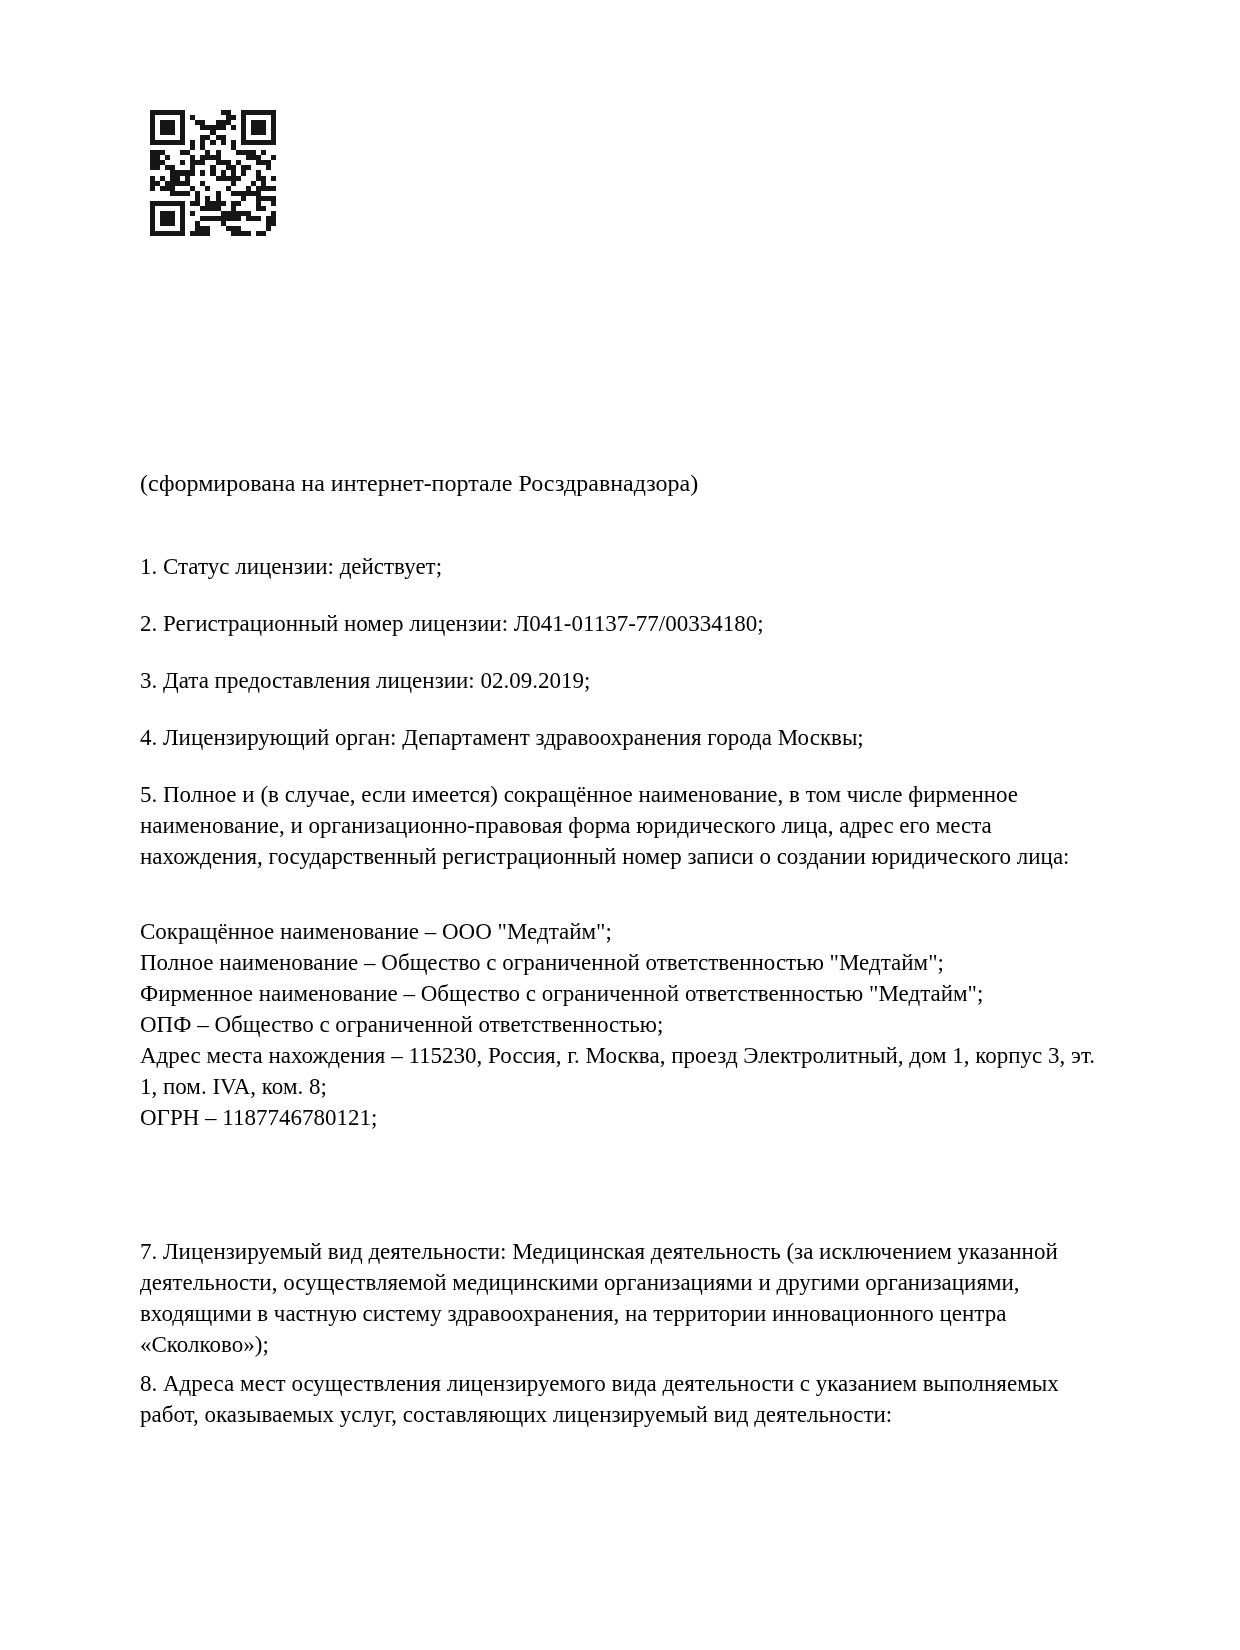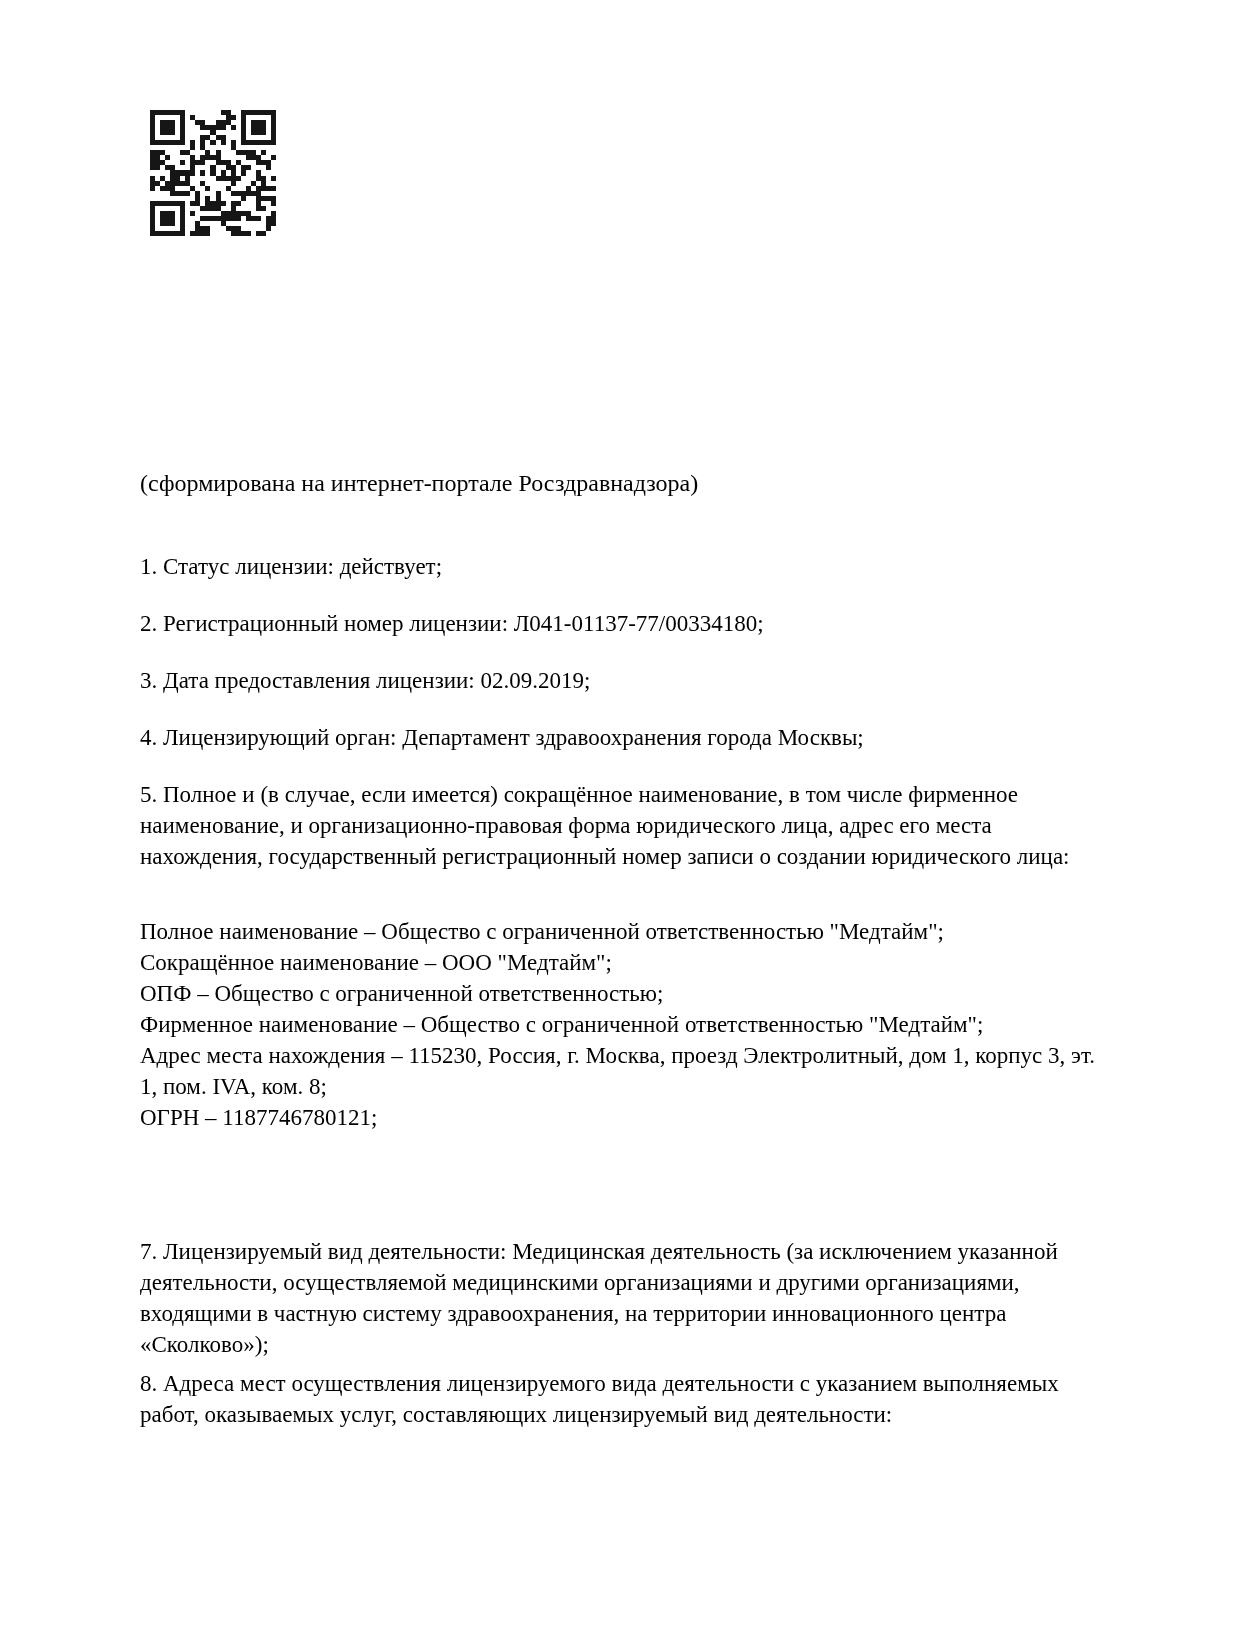--- a/index.html
+++ b/index.html
@@ -374,24 +374,24 @@
 
   <div class="doc-subtitle">(сформирована на интернет-портале Росздравнадзора)</div>
 
   <div class="para" style="top:519px">1. Статус лицензии: действует;</div>
   <div class="para" style="top:576px">2. Регистрационный номер лицензии: Л041-01137-77/00334180;</div>
   <div class="para" style="top:633px">3. Дата предоставления лицензии: 02.09.2019;</div>
   <div class="para" style="top:690px">4. Лицензирующий орган: Департамент здравоохранения города Москвы;</div>
   <div class="para" style="top:747px">5. Полное и (в случае, если имеется) сокращённое наименование, в том числе фирменное наименование, и организационно-правовая форма юридического лица, адрес его места нахождения, государственный регистрационный номер записи о создании юридического лица:</div>
 
   <div class="para" style="top:884px">
+    <div class="company-line">Сокращённое наименование – ООО "Медтайм";</div>
     <div class="company-line">Полное наименование – Общество с ограниченной ответственностью "Медтайм";</div>
-    <div class="company-line">Сокращённое наименование – ООО "Медтайм";</div>
+    <div class="company-line">Фирменное наименование – Общество с ограниченной ответственностью "Медтайм";</div>
     <div class="company-line">ОПФ – Общество с ограниченной ответственностью;</div>
-    <div class="company-line">Фирменное наименование – Общество с ограниченной ответственностью "Медтайм";</div>
     <div class="company-line">Адрес места нахождения – 115230, Россия, г. Москва, проезд Электролитный, дом 1, корпус 3, эт. 1, пом. IVA, ком. 8;</div>
     <div class="company-line">ОГРН – 1187746780121;</div>
   </div>
 
   <div class="para" style="top:1204px">7. Лицензируемый вид деятельности: Медицинская деятельность (за исключением указанной деятельности, осуществляемой медицинскими организациями и другими организациями, входящими в частную систему здравоохранения, на территории инновационного центра «Сколково»);</div>
   <div class="para" style="top:1336px">8. Адреса мест осуществления лицензируемого вида деятельности с указанием выполняемых работ, оказываемых услуг, составляющих лицензируемый вид деятельности:</div>
 
 </div>
 
 </body></html>

